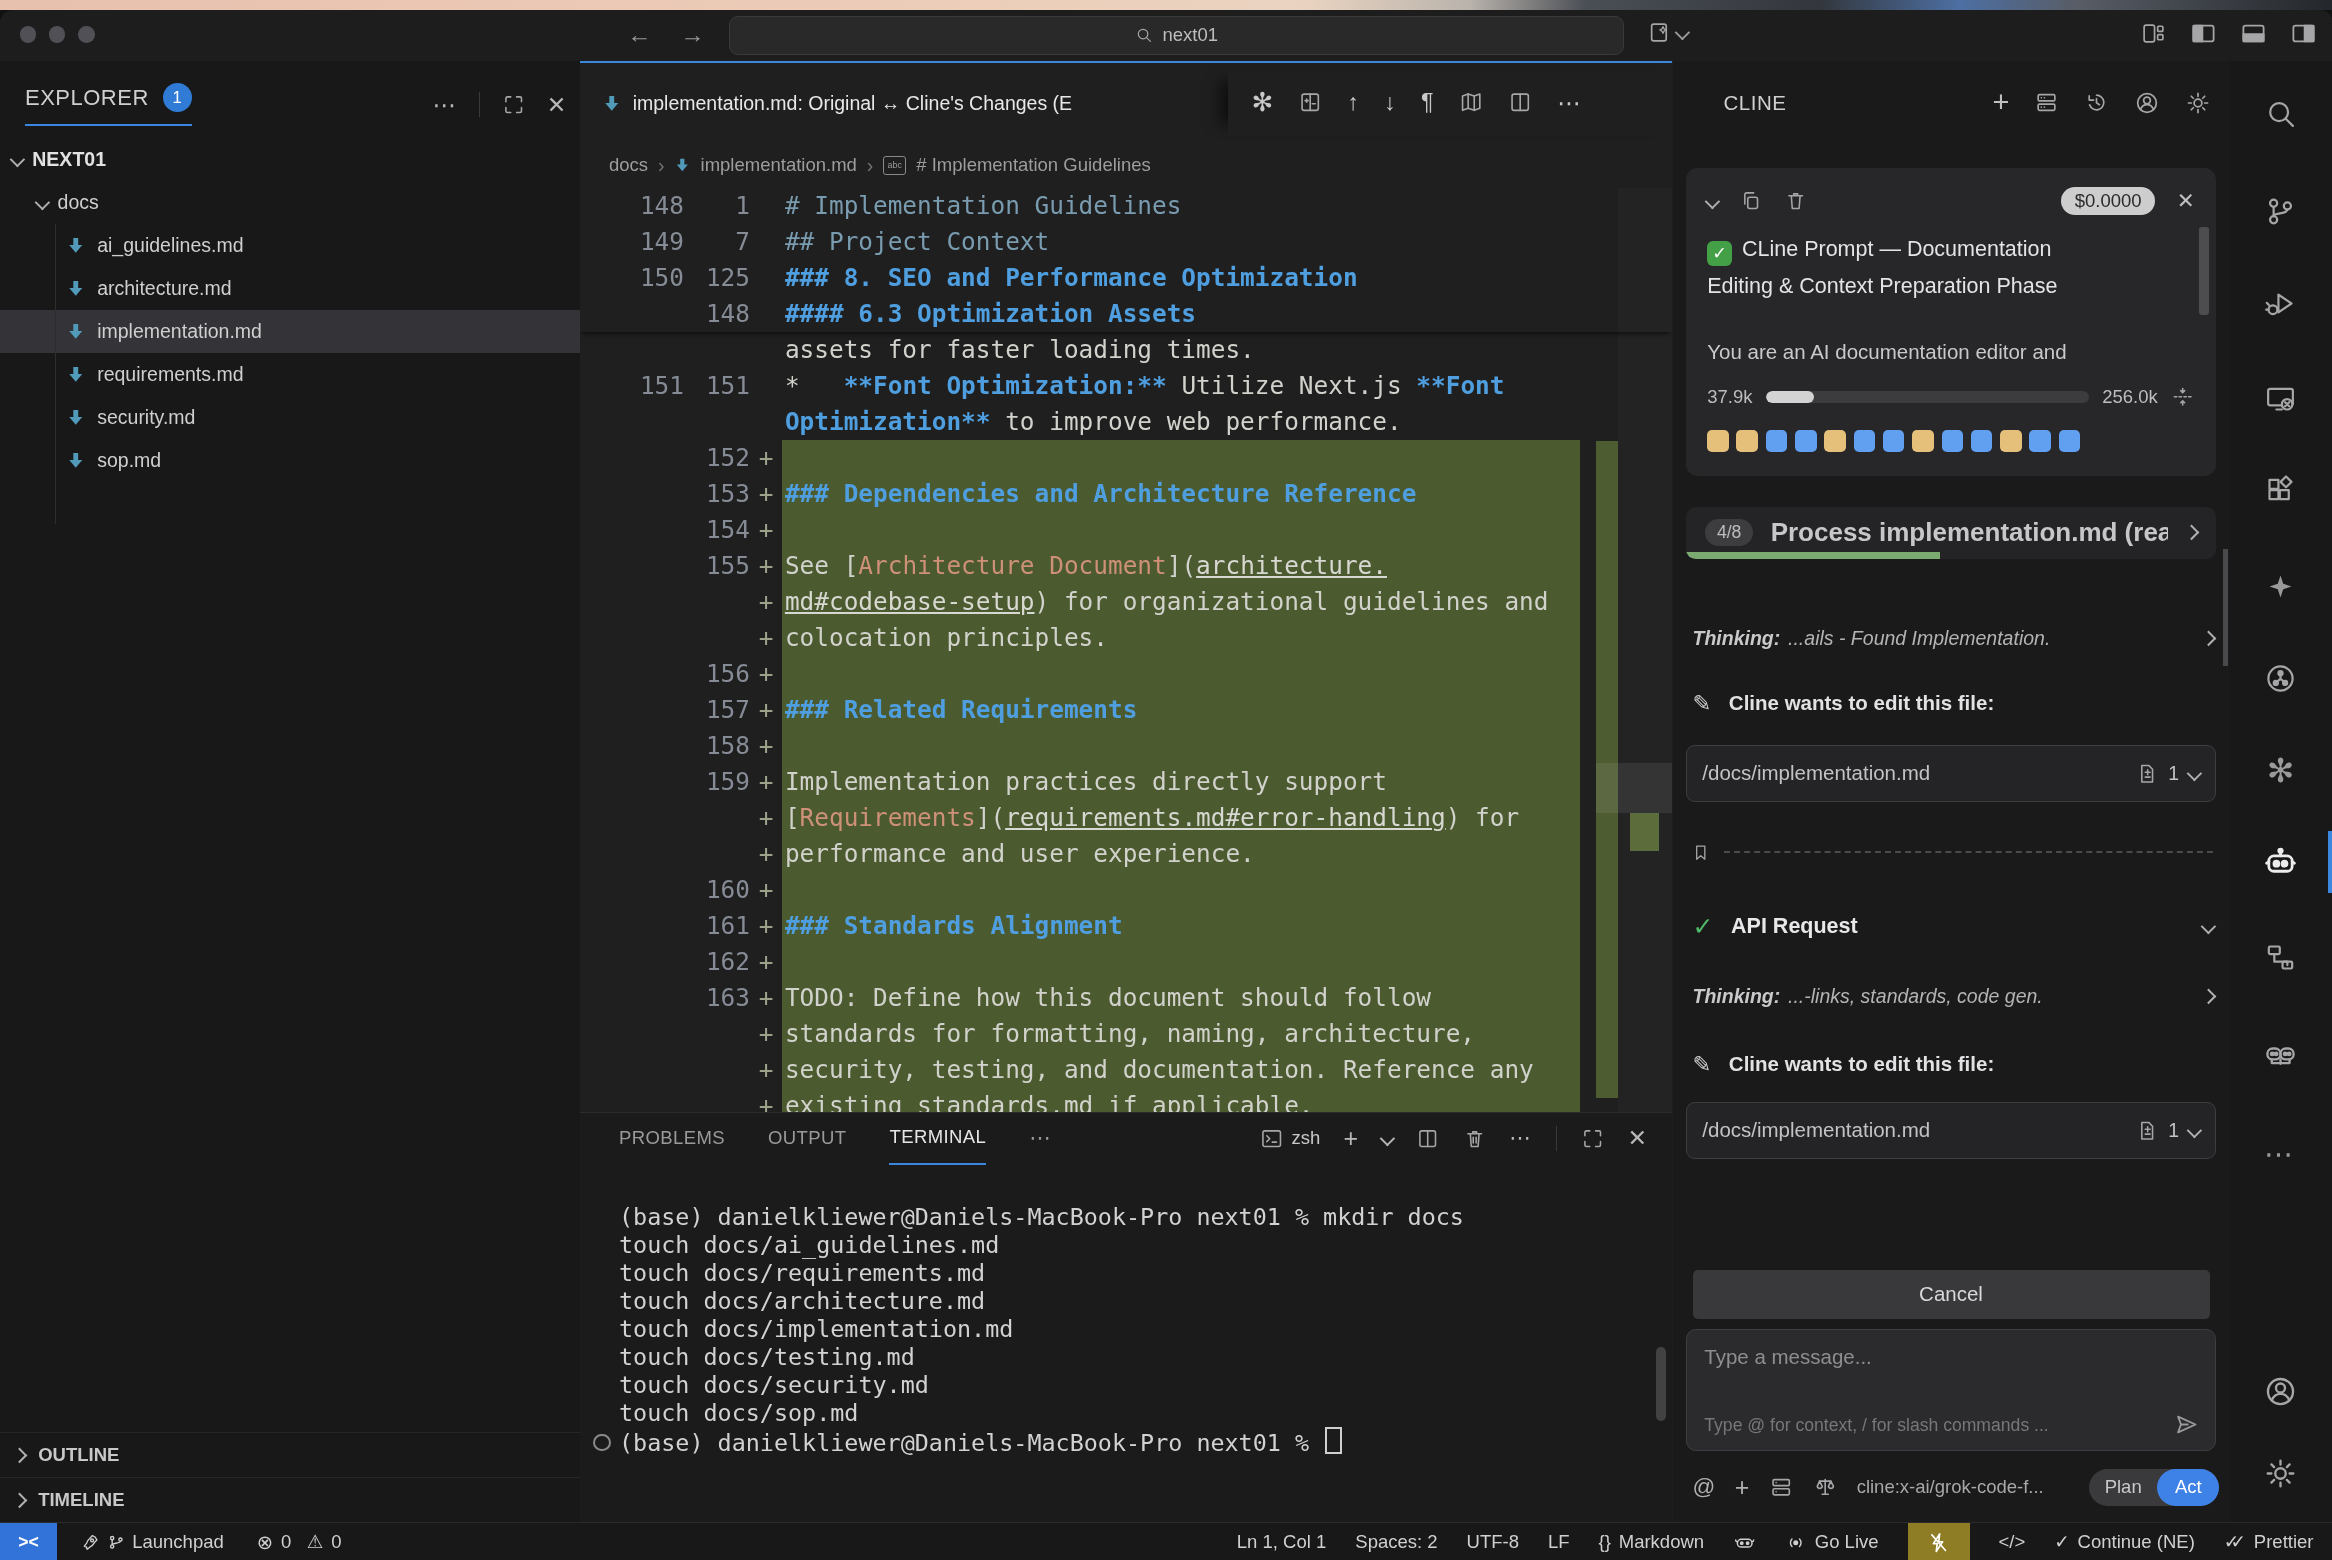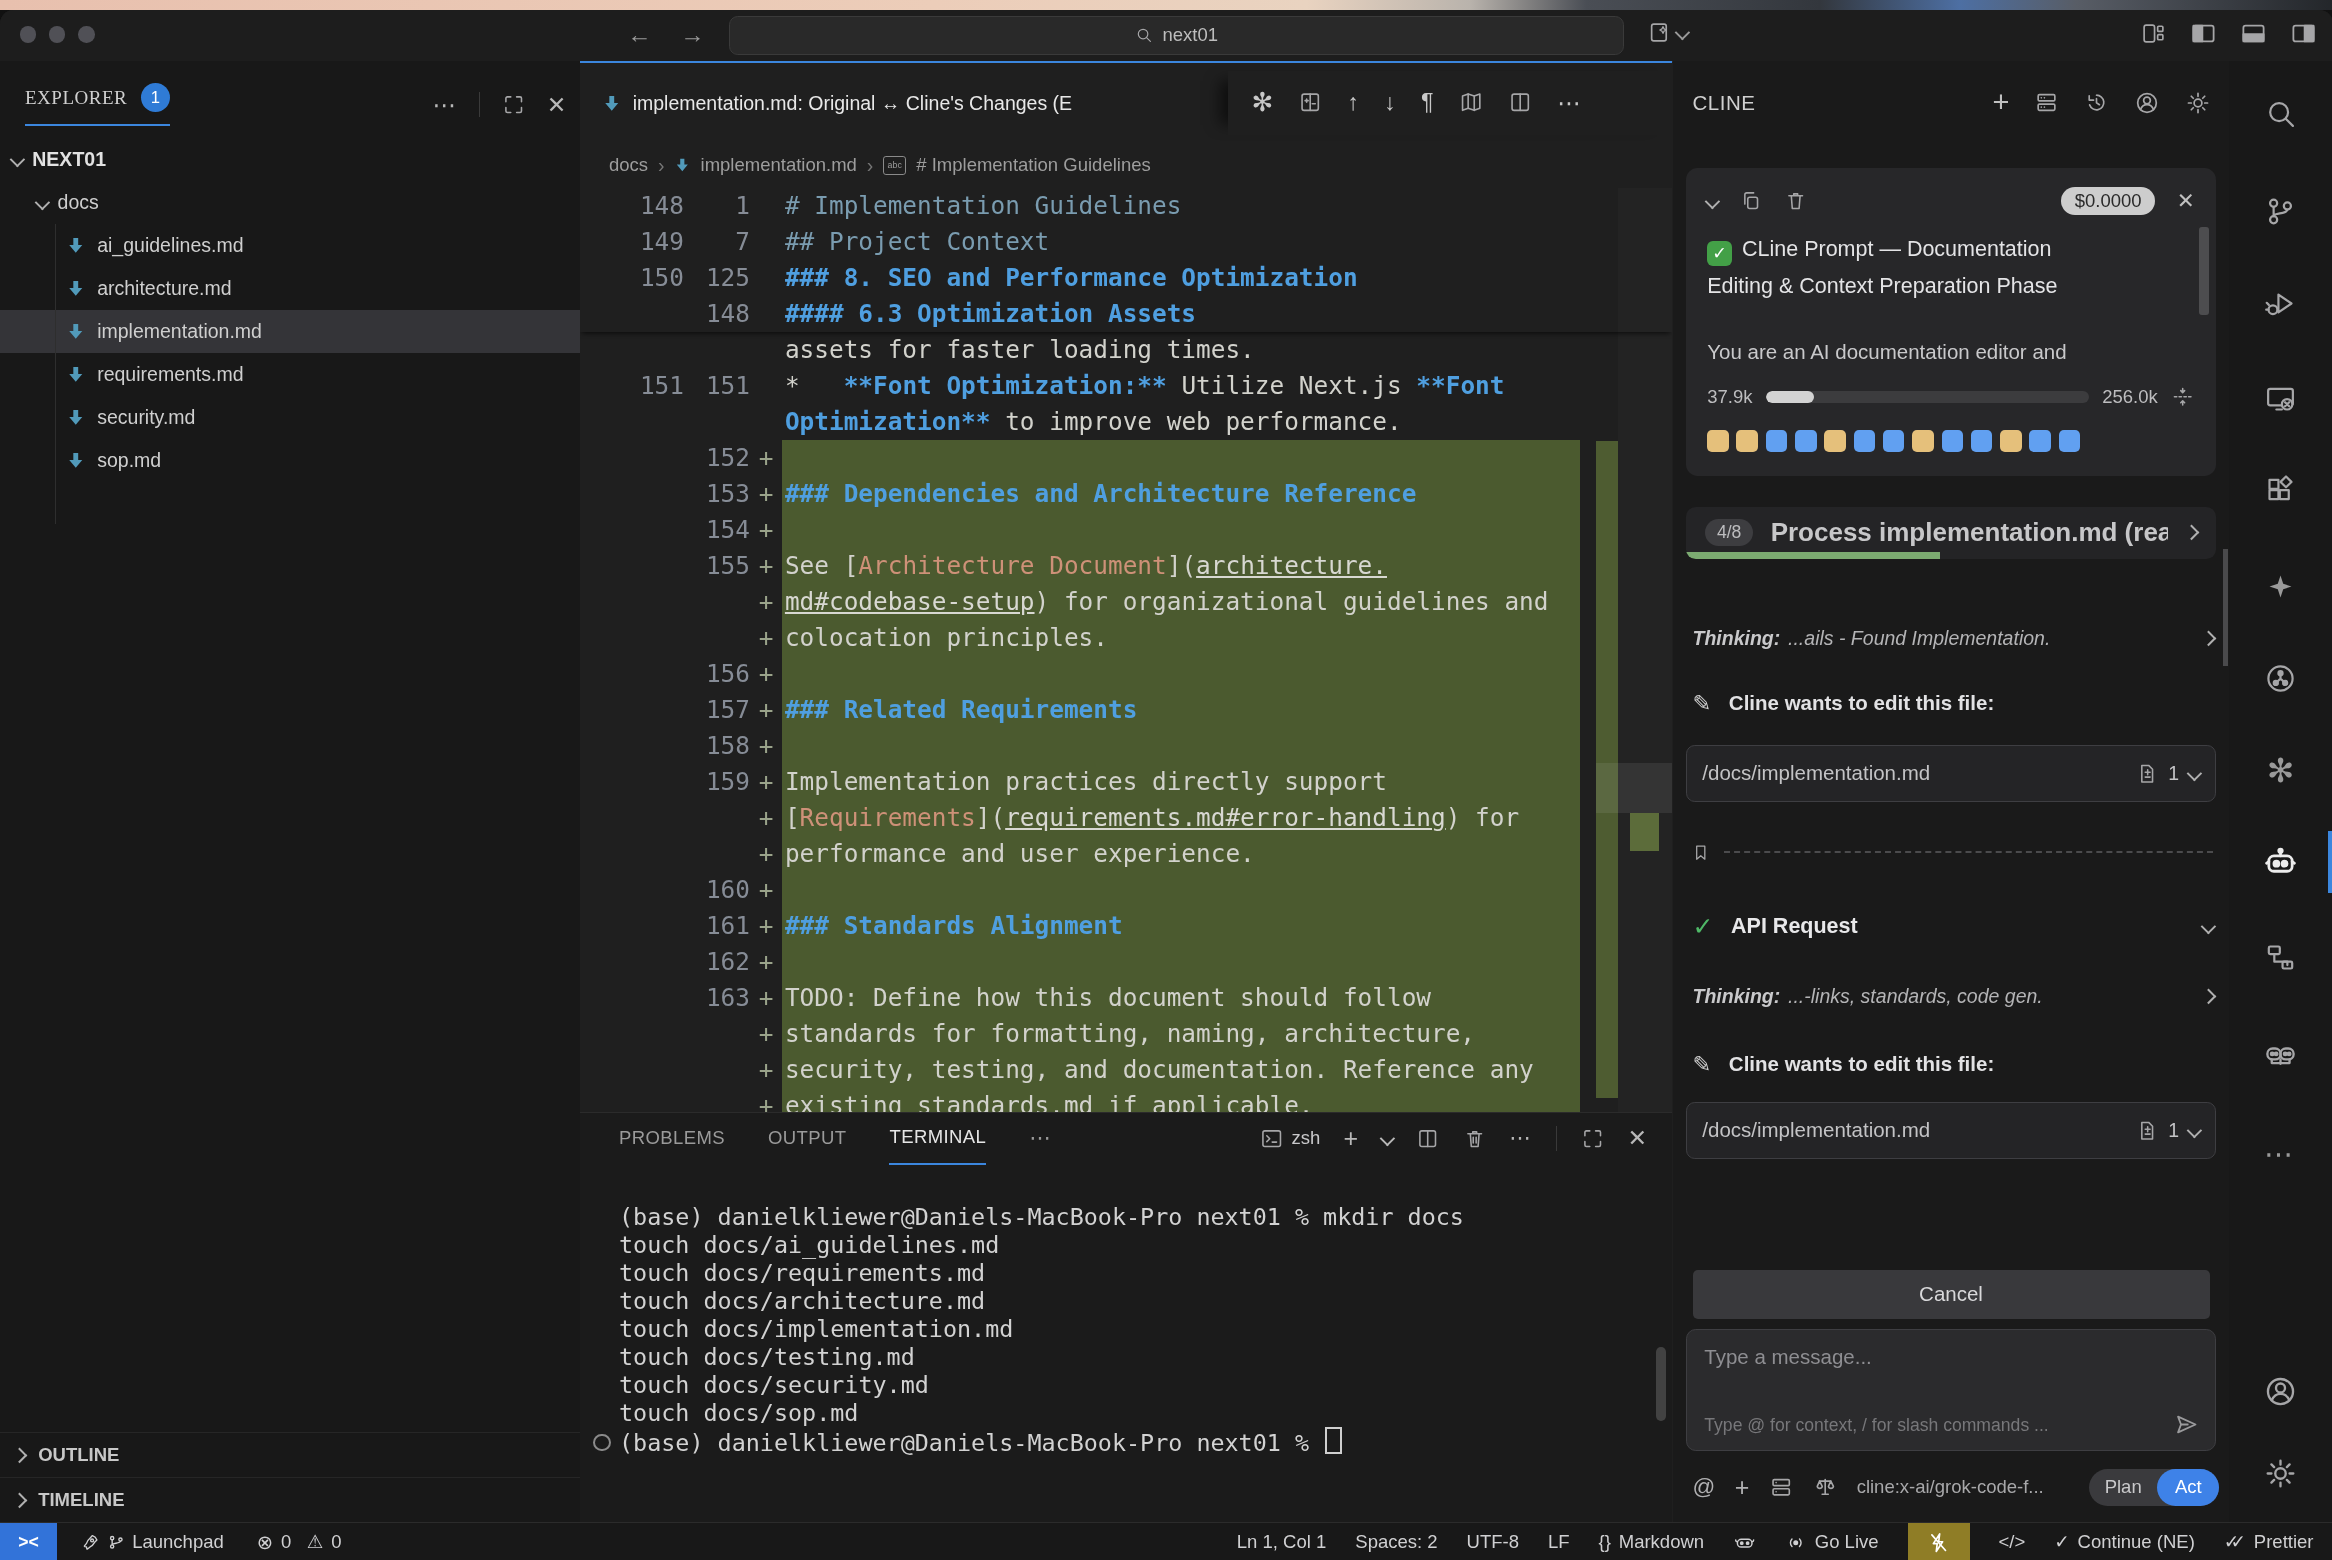--- a/index.html
+++ b/index.html
@@ -25,21 +25,21 @@
   .searchbox{position:absolute;left:729px;top:5.9px;width:893px;height:37px;background:#292929;
     border:1px solid #3a3a3a;border-radius:8.8px;display:flex;align-items:center;justify-content:center;
     gap:9.8px;color:#bdbdbd;font-size:18.5px;}
   .copbtn{position:absolute;left:1648px;top:9.8px;display:flex;align-items:center;gap:3.9px;color:#9a9a9a;}
   .laygroup{position:absolute;right:15.6px;top:10.7px;display:flex;gap:23.4px;align-items:center;}
 
   
   .sidebar{position:absolute;left:0;top:51px;width:580px;height:1461px;background:#181818;border-right:1px solid #2b2b2b;}
   .sb-head{position:absolute;top:21.5px;left:25px;right:13.7px;height:45px;display:flex;align-items:center;}
   .sb-title{display:inline-flex;align-items:center;gap:13.7px;border-bottom:2.9px solid #3b86de;padding-bottom:11.7px;}
-  .sb-title span.t{font-size:19px;letter-spacing:0.5px;color:#cfcfcf;font-family:Liberation Serif, serif;}
+  .sb-title span.t{font-size:22px;letter-spacing:0.5px;color:#cfcfcf;}
   .badge{min-width:29px;height:29px;border-radius:14.6px;background:#2f7bd6;color:#fff;font-size:16.6px;
     display:inline-flex;align-items:center;justify-content:center;}
   .sb-actions{margin-left:auto;display:flex;align-items:center;gap:21.5px;color:#b8b8b8;}
   .vdiv{width:1px;height:25px;background:#3a3a3a;}
   .chev{display:inline-block;width:8.8px;height:8.8px;border-right:2px solid #b0b0b0;border-bottom:2px solid #b0b0b0;}
   .chev.down{transform:rotate(45deg);}
   .chev.right{transform:rotate(-45deg);}
   .chev.up{transform:rotate(-135deg);}
   .tree{position:absolute;top:77px;left:0;right:0;}
   .trow{height:43px;display:flex;align-items:center;font-size:19.5px;color:#cfcfcf;gap:9.8px;}
@@ -94,21 +94,21 @@
   .term{position:absolute;top:51px;bottom:0;left:0;right:0;padding:39px 0 0 39px;
     font-family:"DejaVu Sans Mono",monospace;font-size:23.4px;color:#d2d2d2;}
   .trml{height:28px;line-height:28px;white-space:pre;position:relative;}
   .pcirc{position:absolute;left:-26px;top:6.8px;width:13.7px;height:13.7px;border:2px solid #8a8a8a;border-radius:50%;}
   .cursor{display:inline-block;width:12.7px;height:23.4px;border:2px solid #cfcfcf;vertical-align:-3.9px;margin-left:2px;}
   .tscroll{position:absolute;right:5.9px;top:234px;width:9.8px;height:74px;background:#424242;border-radius:4.9px;}
 
   
   .cline{position:absolute;left:1673px;top:51px;width:556px;height:1461px;background:#1a1a1a;border-right:1px solid #2b2b2b;}
   .cl-head{position:absolute;top:12.7px;left:19.5px;right:17.6px;height:59px;display:flex;align-items:center;}
-  .cl-head .t{font-size:20.5px;letter-spacing:0.5px;color:#d0d0d0;}
+  .cl-head .t{font-size:20.5px;letter-spacing:0.5px;color:#d0d0d0;margin-left:31px;}
   .cl-icons{margin-left:auto;display:flex;align-items:center;gap:25px;color:#c0c0c0;}
   .plus-g{font-size:29px;font-weight:400;line-height:19.5px;color:#c0c0c0;}
   .card{position:absolute;left:12.7px;right:12.7px;top:107px;height:308px;background:#272729;border-radius:11.7px;padding:19.5px 21.5px;box-sizing:border-box;}
   .card-top{display:flex;align-items:center;gap:21.5px;}
   .cost{margin-left:auto;background:#cdcdcd;color:#2a2a2a;font-size:18.5px;border-radius:14.6px;padding:2.9px 13.7px;}
   .xg{font-size:21.5px;color:#c0c0c0;}
   .task-title{margin-top:15.6px;font-size:21.5px;line-height:37px;color:#e4e4e6;max-width:410px;}
   .emoji-check{display:inline-flex;width:25px;height:25px;background:#43a047;border-radius:5.9px;color:#fff;
     font-size:17.6px;align-items:center;justify-content:center;vertical-align:-2.9px;margin-right:9.8px;}
   .task-prev{margin-top:35px;font-size:20.5px;color:#c9c9cb;}

